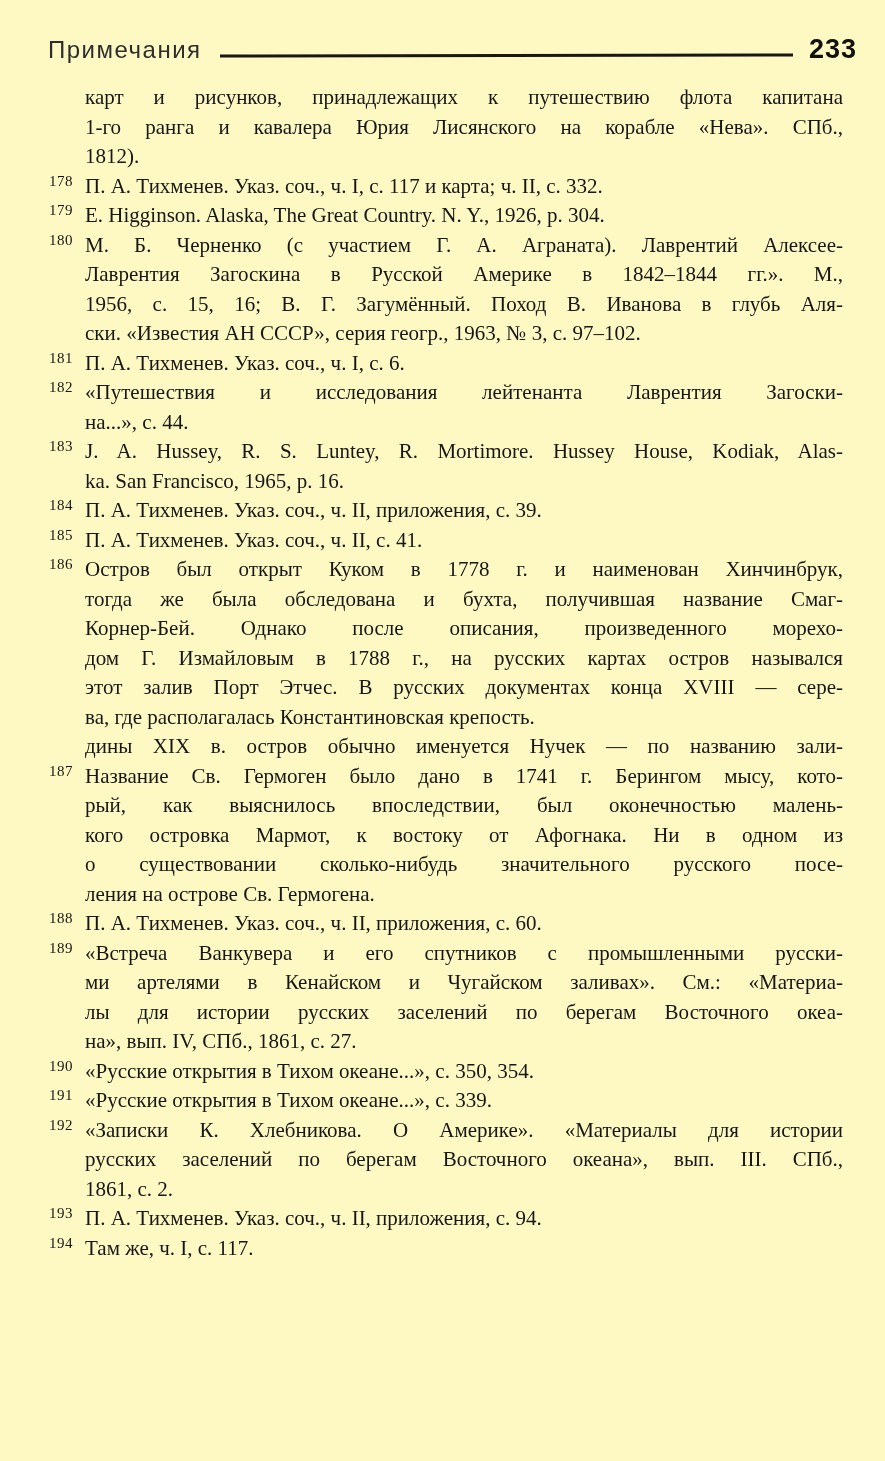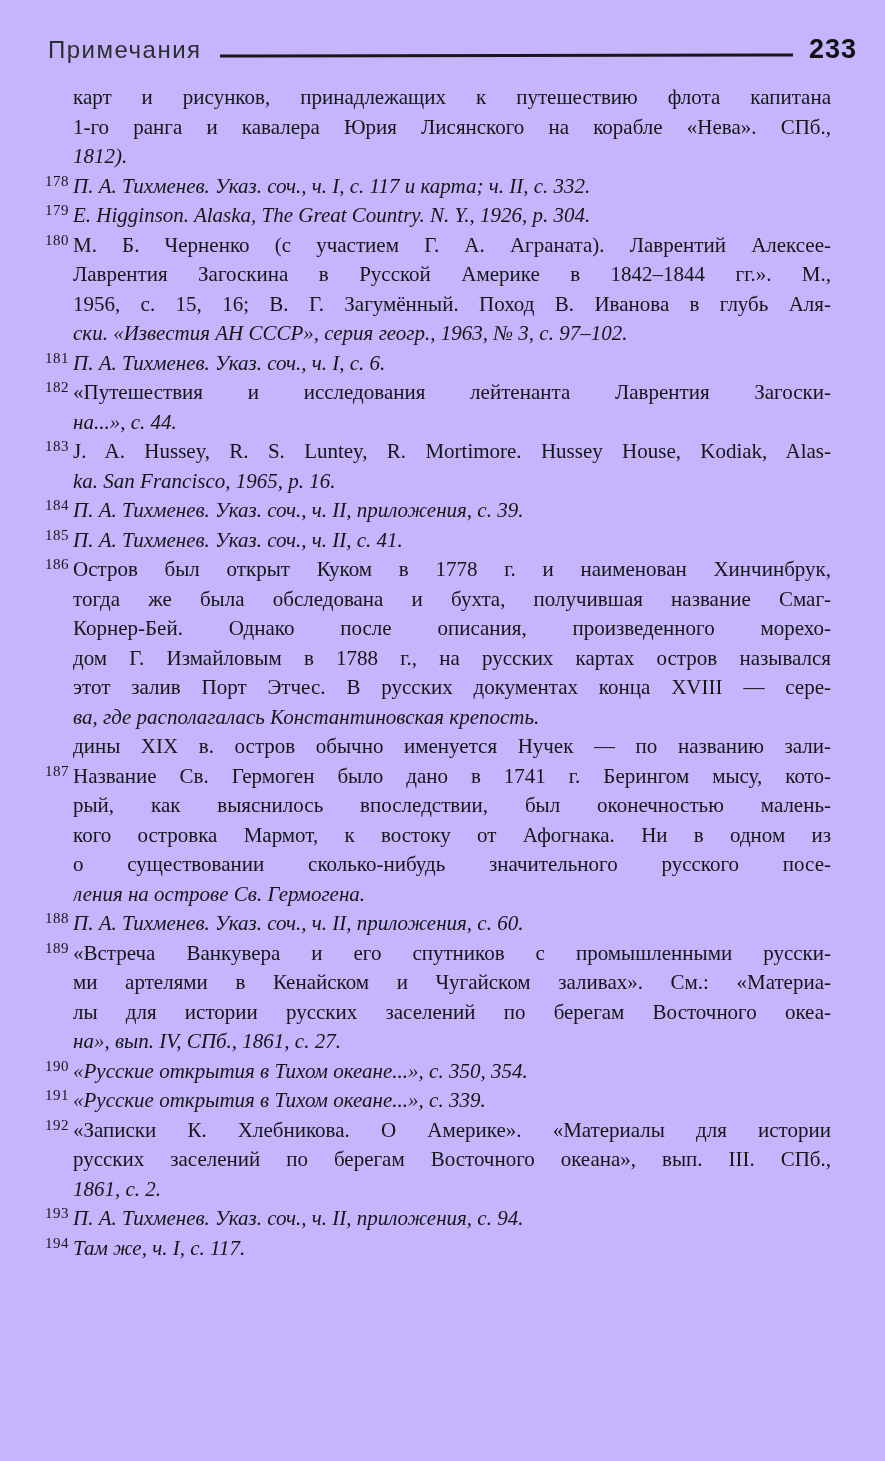--- a/index.html
+++ b/index.html
@@ -4,21 +4,21 @@
 <style>
   html, body {
     margin: 0;
     padding: 0;
     background: #ffffff;
   }
   .page {
     position: relative;
     width: 885px;
     height: 1461px;
-    background: #c4b5fd;
+    background: #fef9c3;
     overflow: hidden;
     font-family: "Liberation Serif", serif;
     color: #161616;
   }
   
   .page-header {
     position: absolute;
     top: 30px;
     left: 48px;
     right: 28px;
@@ -48,48 +48,47 @@
     font-weight: 700;
     color: #111111;
     line-height: 1;
     padding-bottom: 1px;
     letter-spacing: 1px;
   }
   
   .notes-body {
     position: absolute;
     top: 83px;
-    left: 73px;
+    left: 85px;
     width: 758px;
     font-size: 21px;
     line-height: 29.5px;
   }
   .line {
     text-align: justify;
     text-align-last: justify;
     white-space: normal;
     overflow: hidden;
     height: 29.5px;
   }
   .line.last {
     text-align-last: left;
-    font-style: italic;
   }
   .note {
     position: relative;
   }
   .note-num {
     position: absolute;
     left: -44px;
     top: -5px;
     width: 40px;
     font-size: 15px;
     letter-spacing: 0.5px;
     color: #161616;
-    text-align: right;
+    text-align: center;
   }
 </style>
 </head>
 <body>
 
 <div class="page">
 
   <div class="page-header">
     <span class="header-title">Примечания</span>
     <span class="header-rule"></span>

